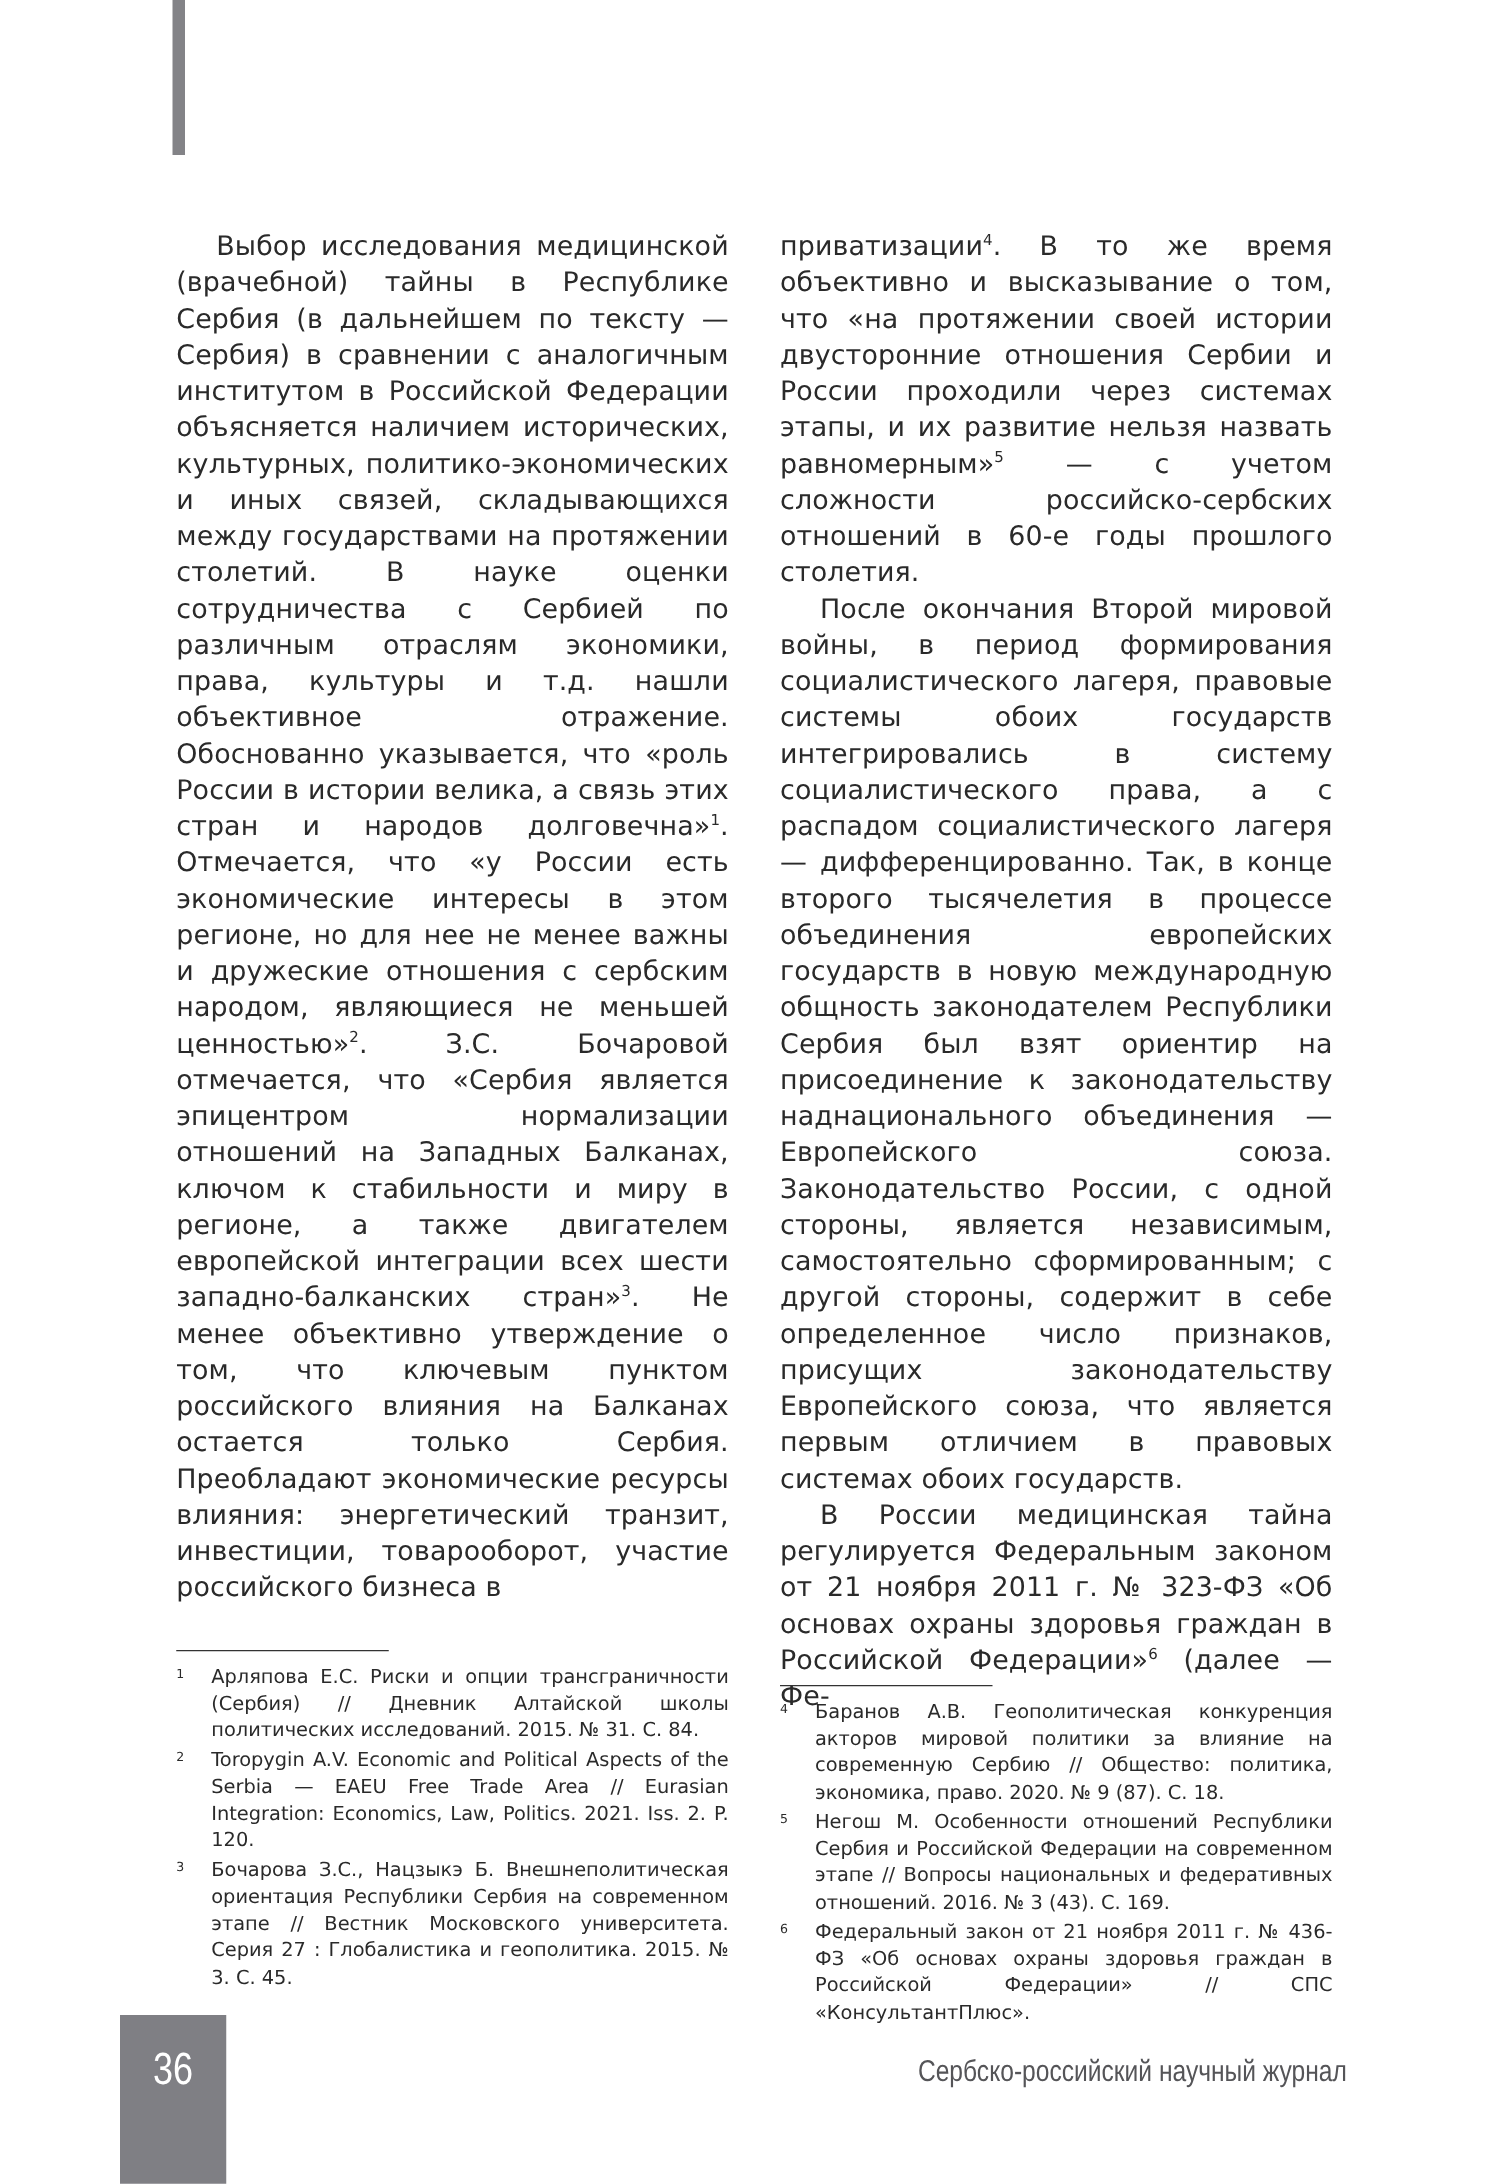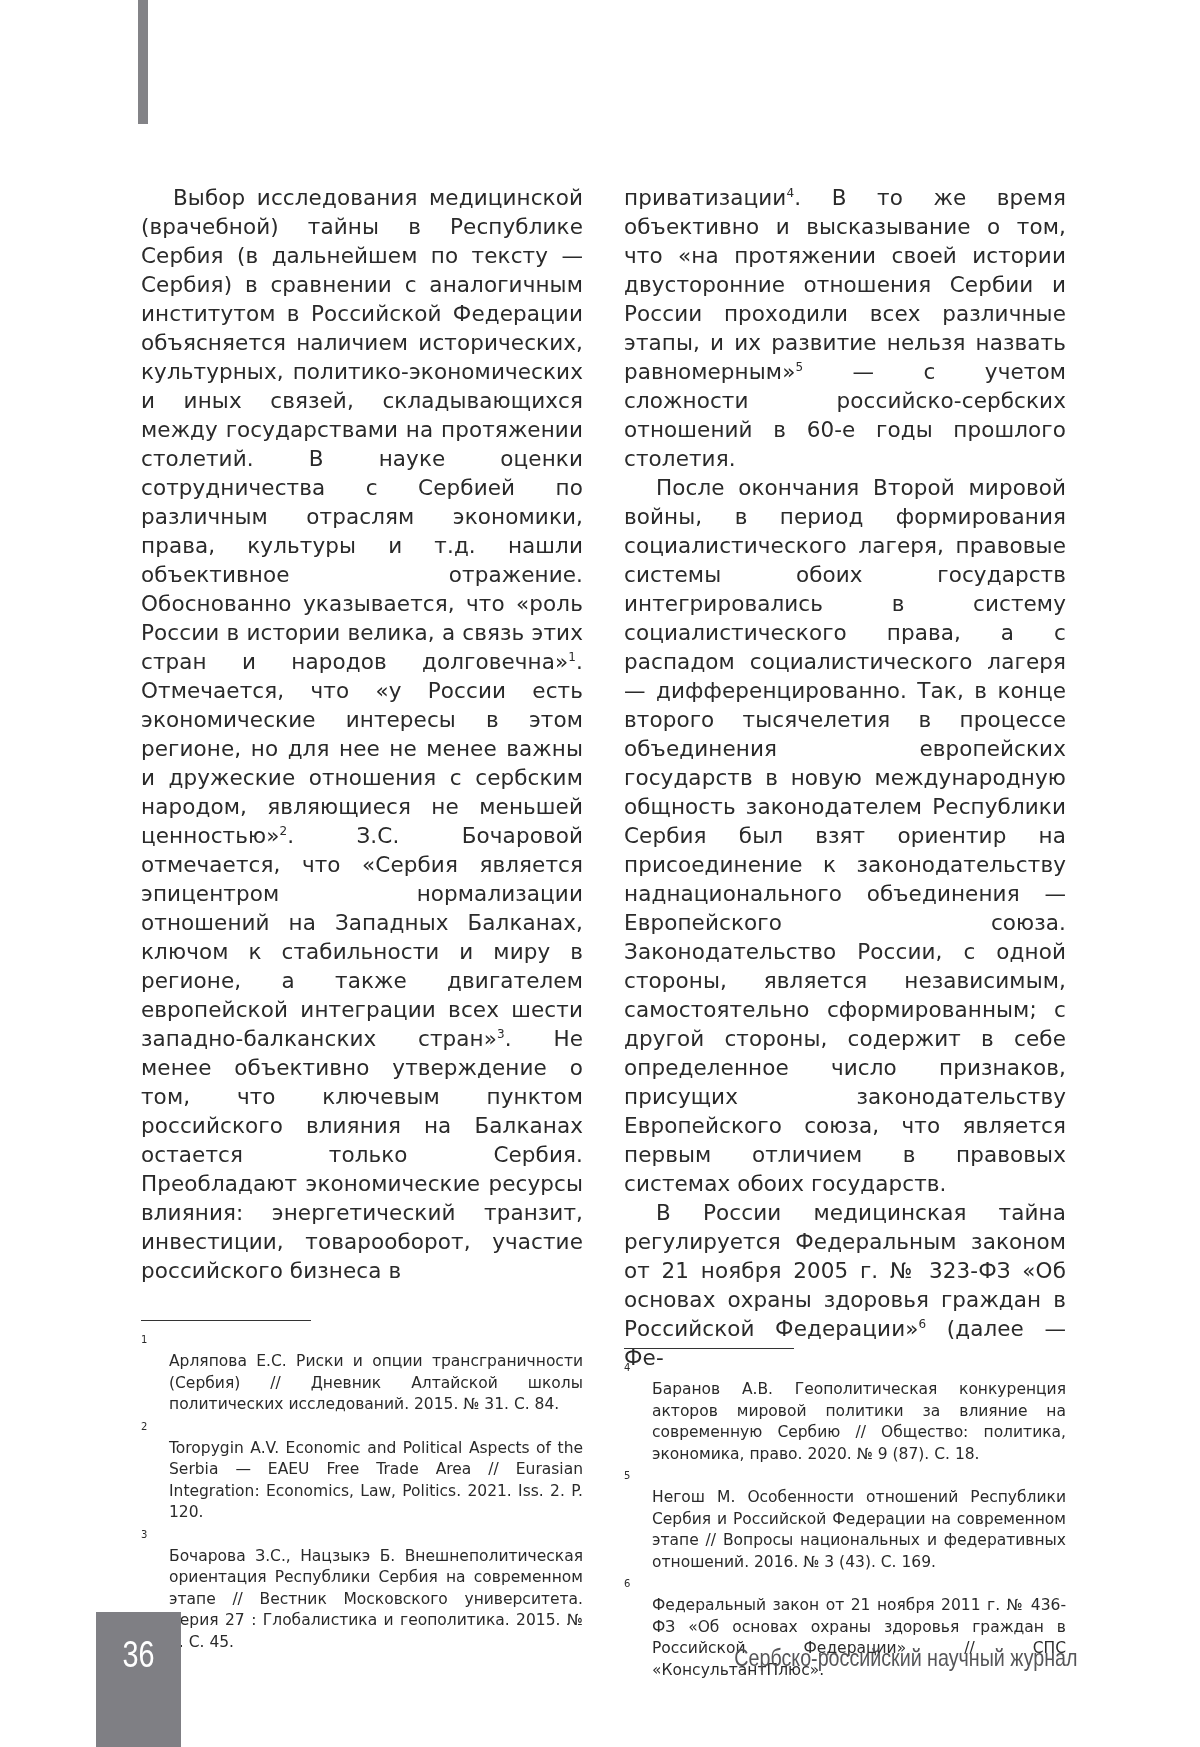--- a/index.html
+++ b/index.html
@@ -12,40 +12,40 @@
     .body-text { font-size: 21.5px; line-height: 29px; text-align: justify; hyphens: manual; letter-spacing: 0.1px; }
     .body-text p { margin: 0; text-indent: 32px; }
     .body-text p.cont { text-indent: 0; }
     sup { font-size: 12px; line-height: 0; vertical-align: super; }
     .fn-area { position: absolute; width: 442px; }
     .fn-left { left: 141px; top: 1320px; }
     .fn-right { left: 624px; top: 1348px; }
     .fn-rule { width: 170px; height: 1px; background: #333; margin-bottom: 10px; }
     .fn { display: flex; font-size: 15.5px; line-height: 21.5px; text-align: justify; margin-bottom: 2px; }
     .fn-num { width: 28px; flex: none; font-size: 10px; line-height: 14px; padding-top: 2px; }
-    .fn-text { flex: 1; margin-top: 20px; }
+    .fn-text { flex: 1; }
     .page-box { position: absolute; left: 96px; top: 1612px; width: 85px; height: 155px; background: #7f7f84; }
     .page-num { position: absolute; left: 0; right: 0; top: 22px; text-align: center; color: #ffffff;
                 font-family: "Liberation Sans", sans-serif; font-size: 36px; transform: scaleX(0.8); }
     .journal-name { position: absolute; right: 122px; top: 1644px; color: #555558;
                     font-family: "Liberation Sans", sans-serif; font-size: 24px; transform: scaleX(0.82); transform-origin: right center; white-space: nowrap; }
   </style>
 </head>
 <body>
 
 <div class="top-bar"></div>
 
 <div class="col col-left body-text">
   <p><span>Выбор исследования медицинской (врачебной) тайны в Республике Сербия (в дальнейшем по тексту — Сербия) в сравнении с аналогичным институтом в Российской Федерации объясняется наличием исторических, культурных, политико-экономических и иных связей, складывающихся между государствами на протяжении столетий. В науке оценки сотрудничества с Сербией по различным отраслям экономики, права, культуры и т.д. нашли объективное отражение. Обоснованно указывается, что «роль России в истории велика, а связь этих стран и народов долговечна»</span><sup>1</sup><span>. Отмечается, что «у России есть экономические интересы в этом регионе, но для нее не менее важны и дружеские отношения с сербским народом, являющиеся не меньшей ценностью»</span><sup>2</sup><span>. З.С. Бочаровой отмечается, что «Сербия является эпицентром нормализации отношений на Западных Балканах, ключом к стабильности и миру в регионе, а также двигателем европейской интеграции всех шести западно-балканских стран»</span><sup>3</sup><span>. Не менее объективно утверждение о том, что ключевым пунктом российского влияния на Балканах остается только Сербия. Преобладают экономические ресурсы влияния: энергетический транзит, инвестиции, товарооборот, участие российского бизнеса в</span></p>
 </div>
 
 <div class="col col-right body-text">
-  <p class="cont"><span>приватизации</span><sup>4</sup><span>. В то же время объективно и высказывание о том, что «на протяжении своей истории двусторонние отношения Сербии и России проходили всех различные этапы, и их развитие нельзя назвать равномерным»</span><sup>5</sup><span> — с учетом сложности российско-сербских отношений в 60-е годы прошлого столетия.</span></p>
+  <p class="cont"><span>приватизации</span><sup>4</sup><span>. В то же время объективно и высказывание о том, что «на протяжении своей истории двусторонние отношения Сербии и России проходили через системах этапы, и их развитие нельзя назвать равномерным»</span><sup>5</sup><span> — с учетом сложности российско-сербских отношений в 60-е годы прошлого столетия.</span></p>
   <p>После окончания Второй мировой войны, в период формирования социалистического лагеря, правовые системы обоих государств интегрировались в систему социалистического права, а с распадом социалистического лагеря — дифференцированно. Так, в конце второго тысячелетия в процессе объединения европейских государств в новую международную общность законодателем Республики Сербия был взят ориентир на присоединение к законодательству наднационального объединения — Европейского союза. Законодательство России, с одной стороны, является независимым, самостоятельно сформированным; с другой стороны, содержит в себе определенное число признаков, присущих законодательству Европейского союза, что является первым отличием в правовых системах обоих государств.</p>
-  <p><span>В России медицинская тайна регулируется Федеральным законом от 21 ноября 2005 г. № 323-ФЗ «Об основах охраны здоровья граждан в Российской Федерации»</span><sup>6</sup><span> (далее — Фе-</span></p>
+  <p><span>В России медицинская тайна регулируется Федеральным законом от 21 ноября 2011 г. № 323-ФЗ «Об основах охраны здоровья граждан в Российской Федерации»</span><sup>6</sup><span> (далее — Фе-</span></p>
 </div>
 
 <div class="fn-area fn-left">
   <div class="fn-rule"></div>
   <div class="fn">
       <span class="fn-num">1</span>
       <span class="fn-text">Арляпова Е.С. Риски и опции трансграничности (Сербия) // Дневник Алтайской школы политических исследований. 2015. № 31. С. 84.</span>
     </div>
   <div class="fn">
       <span class="fn-num">2</span>

